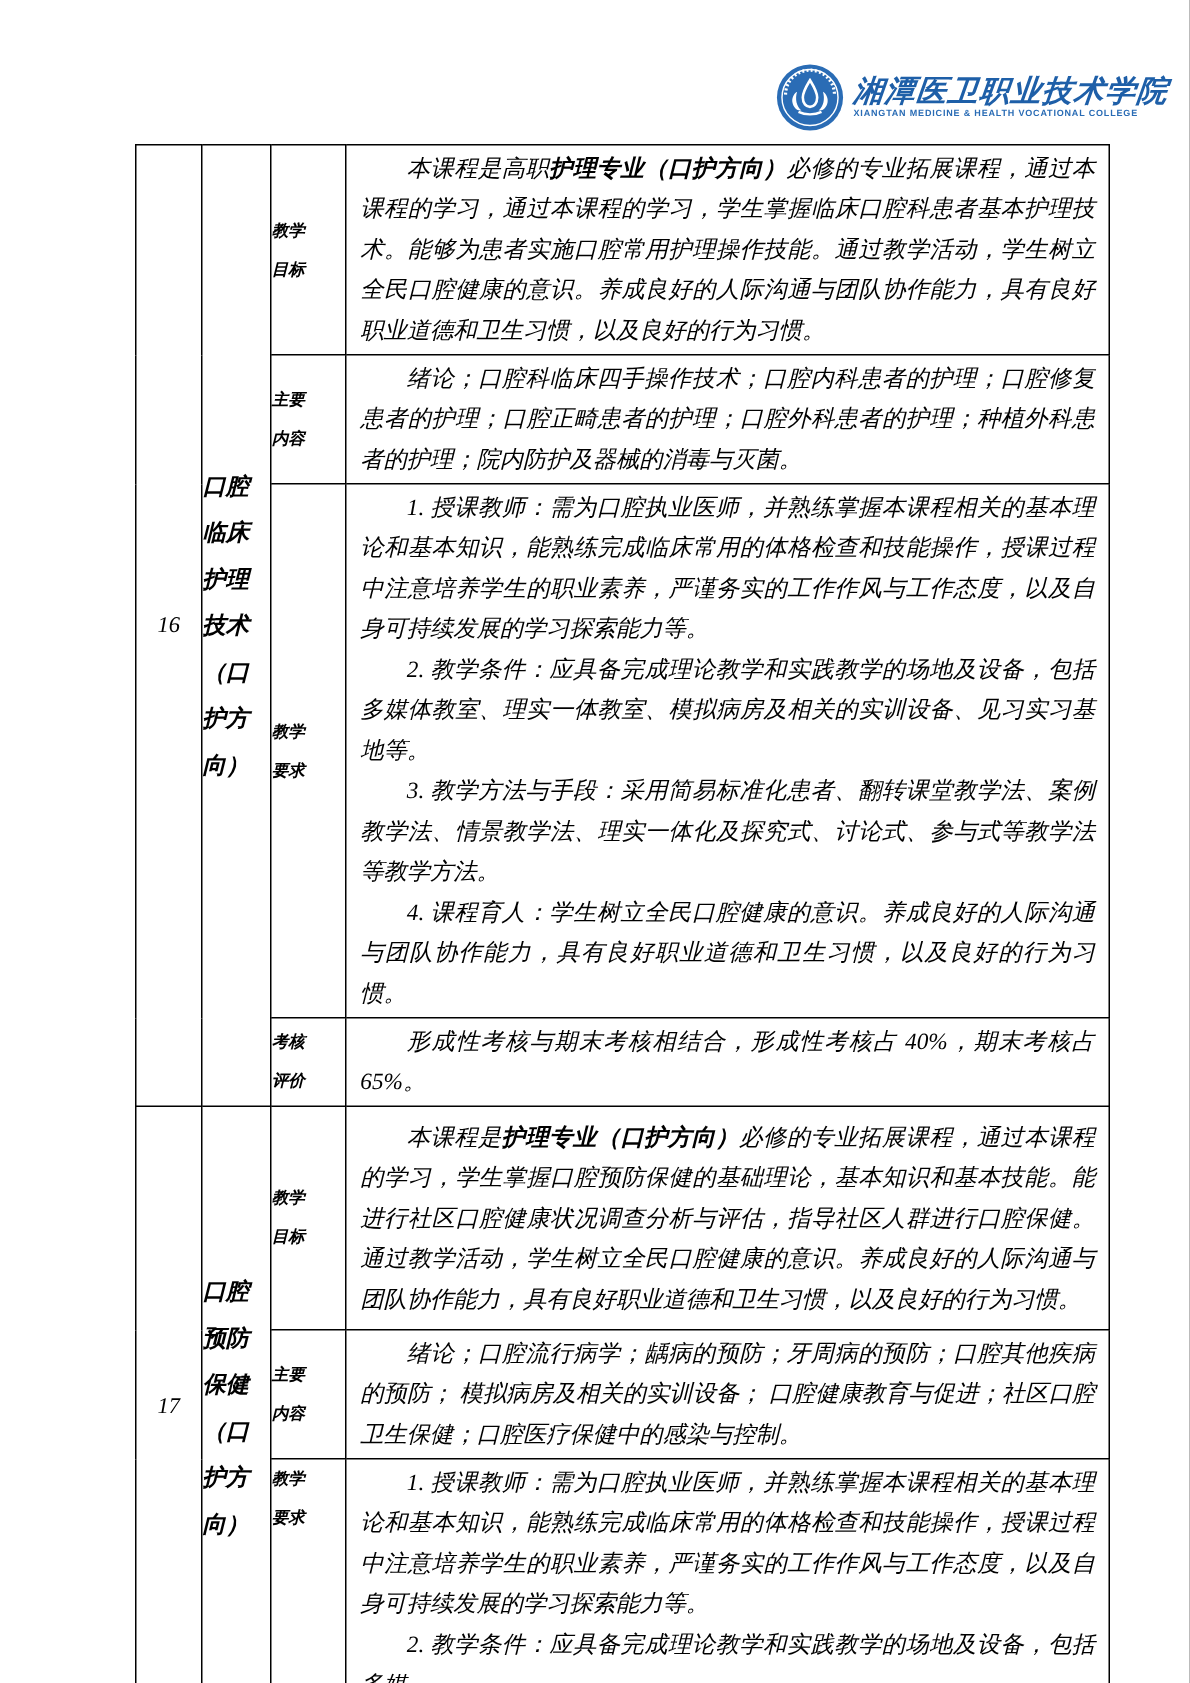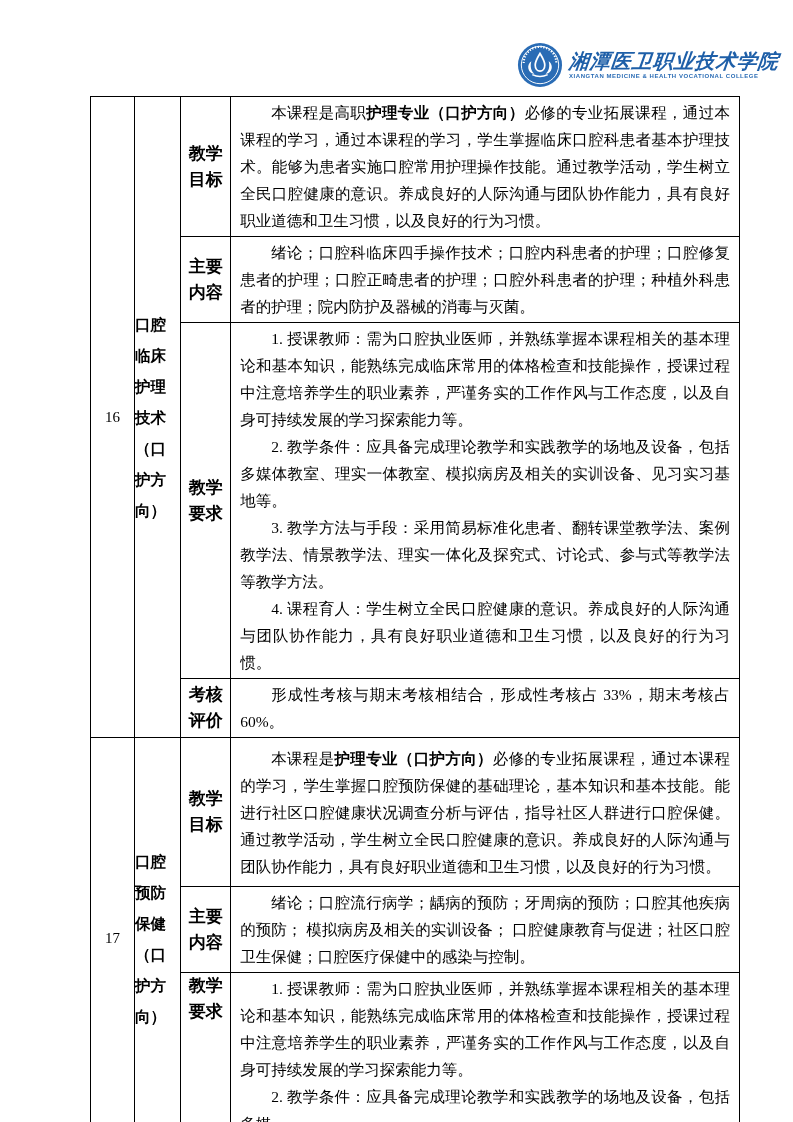--- a/index.html
+++ b/index.html
@@ -28,34 +28,35 @@
   }
   
   table.syllabus{
     position:absolute;left:90px;top:96px;
     width:650px;border-collapse:collapse;table-layout:fixed;
   }
   .syllabus td{
     border:1px solid #000;
     padding:0;
     vertical-align:middle;
+    font-style:italic;
   }
   .col-num{width:44px;}
   .col-course{width:46px;}
   .col-label{width:50px;}
   .col-content{width:508px;}
   td.num{
     text-align:center;font-size:15px;margin-left:40px;
   }
   td.course{
     text-align:left;font-weight:bold;font-size:15.5px;
     line-height:31px;white-space:pre-line;
   }
   td.slabel{
-    text-align:center;font-weight:bold;font-size:17px;
+    text-align:left;font-weight:bold;font-size:11px;
     line-height:26px;white-space:pre-line;
   }
   td.content{
     padding:2px 9px 2px 9px;
     font-size:15.5px;line-height:27px;
     text-align:justify;
   }
   td.content p{
     margin:0;text-indent:2em;
   }
@@ -133,21 +134,21 @@
           <p>1. 授课教师：需为口腔执业医师，并熟练掌握本课程相关的基本理论和基本知识，能熟练完成临床常用的体格检查和技能操作，授课过程中注意培养学生的职业素养，严谨务实的工作作风与工作态度，以及自身可持续发展的学习探索能力等。</p>
           <p>2. 教学条件：应具备完成理论教学和实践教学的场地及设备，包括多媒体教室、理实一体教室、模拟病房及相关的实训设备、见习实习基地等。</p>
           <p>3. 教学方法与手段：采用简易标准化患者、翻转课堂教学法、案例教学法、情景教学法、理实一体化及探究式、讨论式、参与式等教学法等教学方法。</p>
           <p>4. 课程育人：学生树立全民口腔健康的意识。养成良好的人际沟通与团队协作能力，具有良好职业道德和卫生习惯，以及良好的行为习惯。</p>
         </td>
       </tr>
       <tr class="h54">
         <td class="slabel">考核
 评价</td>
         <td class="content">
-          <p>形成性考核与期末考核相结合，形成性考核占 33%，期末考核占 60%。</p>
+          <p>形成性考核与期末考核相结合，形成性考核占 40%，期末考核占 65%。</p>
         </td>
       </tr>
 
       <tr class="h146">
         <td class="num" rowspan="3">17</td>
         <td class="course" rowspan="3">口腔
 预防
 保健
 （口
 护方

